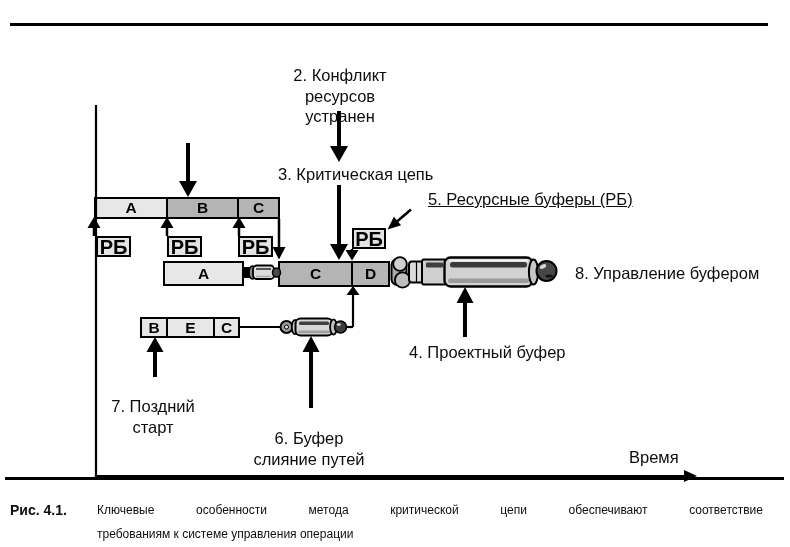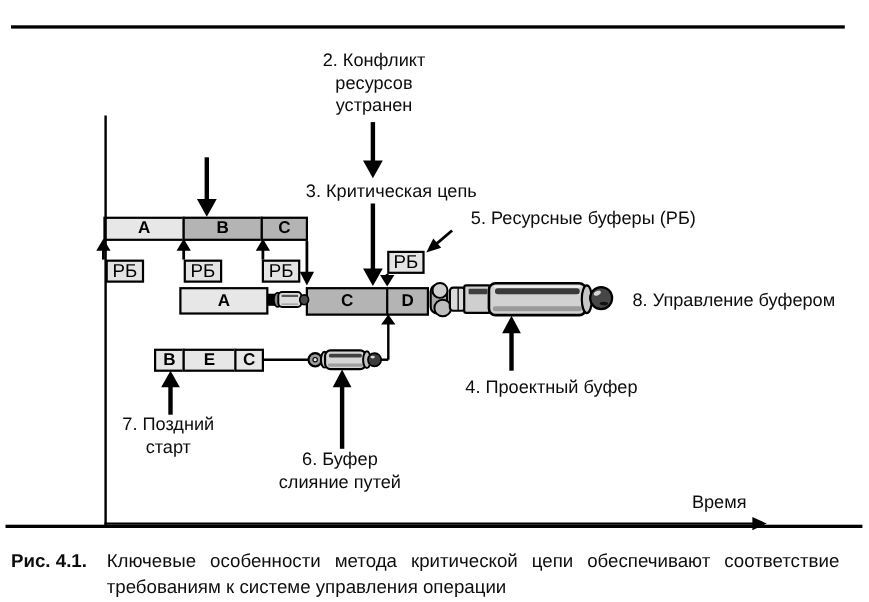--- a/index.html
+++ b/index.html
@@ -12,46 +12,46 @@
     position:absolute;box-sizing:border-box;border:2px solid var(--ink,#000);
     display:flex;align-items:center;justify-content:center;
     font-size:15.5px;font-weight:bold;line-height:1;color:#000;
   }
   .bar.light{background:var(--bar-light,#e7e7e7);}
   .bar.dark{background:var(--bar-dark,#b4b4b4);}
   .tag{
     position:absolute;box-sizing:border-box;border:2px solid var(--ink,#000);
     background:var(--tag-fill,#e4e4e4);
     display:flex;align-items:center;justify-content:center;
-    font-size:17px;font-weight:normal;line-height:1;color:#000;
+    font-size:20px;font-weight:bold;line-height:1;color:#000;
   }
   .lbl{
     position:absolute;font-size:16.5px;line-height:20.5px;
     white-space:pre-line;color:#0d0d0d;
   }
-  .lbl.center{text-align:center;}
+  .lbl.center{text-align:center;margin-top:20px;}
   .lbl.nowrap{white-space:nowrap;margin-left:19px;}
   #overlay{position:absolute;left:0;top:0;pointer-events:none;}
-  .cap-label{position:absolute;left:10px;top:498px;font-size:17px;font-weight:bold;line-height:24px;}
-  .cap-body{position:absolute;left:97px;top:498px;width:666px;font-size:17px;line-height:24px;}
+  .cap-label{position:absolute;left:10px;top:498px;font-size:14px;font-weight:bold;line-height:24px;}
+  .cap-body{position:absolute;left:97px;top:498px;width:666px;font-size:12px;line-height:24px;}
   .cap-line1{text-align:justify;text-align-last:justify;}
 </style>
 </head>
 <body>
 
 <div id="fig">
 
   <div class="rule" style="left:10px;top:23px;width:758px;height:2.5px;"></div>
 
   <div class="lbl center" style="left:266px;top:45px;width:148px;">2. Конфликт
 ресурсов
 устранен</div>
   <div class="lbl nowrap" style="left:259px;top:164px;">3. Критическая цепь</div>
-  <div class="lbl nowrap" style="left:404px;top:342px;text-align:right;">4. Проектный буфер</div>
-  <div class="lbl nowrap" style="left:409px;top:189px;">5. Ресурсные буферы (РБ)</div>
+  <div class="lbl nowrap" style="left:390px;top:342px;text-align:right;">4. Проектный буфер</div>
+  <div class="lbl nowrap" style="left:409px;top:189px;text-decoration:underline;">5. Ресурсные буферы (РБ)</div>
   <div class="lbl center" style="left:234px;top:408px;width:150px;">6. Буфер
 слияние путей</div>
   <div class="lbl center" style="left:90px;top:376px;width:126px;">7. Поздний
 старт</div>
   <div class="lbl nowrap" style="left:556px;top:263px;">8. Управление буфером</div>
   <div class="lbl nowrap" style="left:610px;top:447px;">Время</div>
 
   <div class="bar light" style="left:94px;top:197px;width:74px;height:22px;">A</div>
   <div class="bar dark" style="left:166px;top:197px;width:73px;height:22px;">B</div>
   <div class="bar dark" style="left:237px;top:197px;width:43px;height:22px;">C</div>

